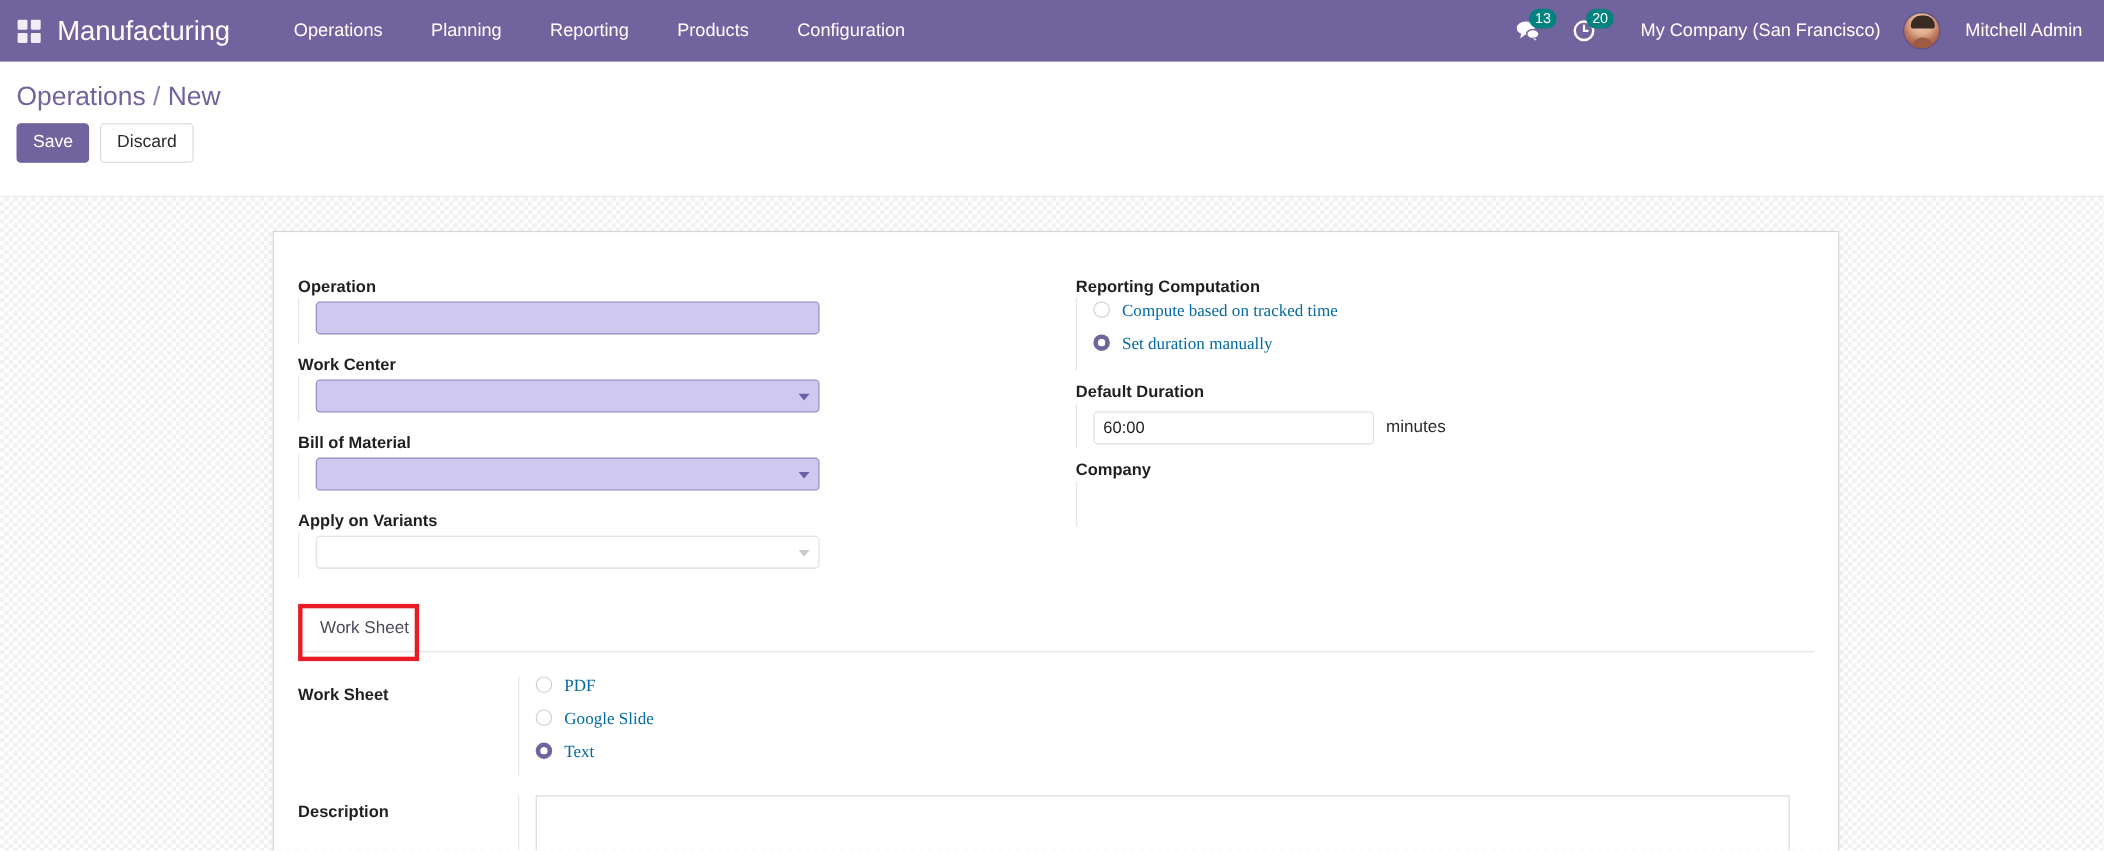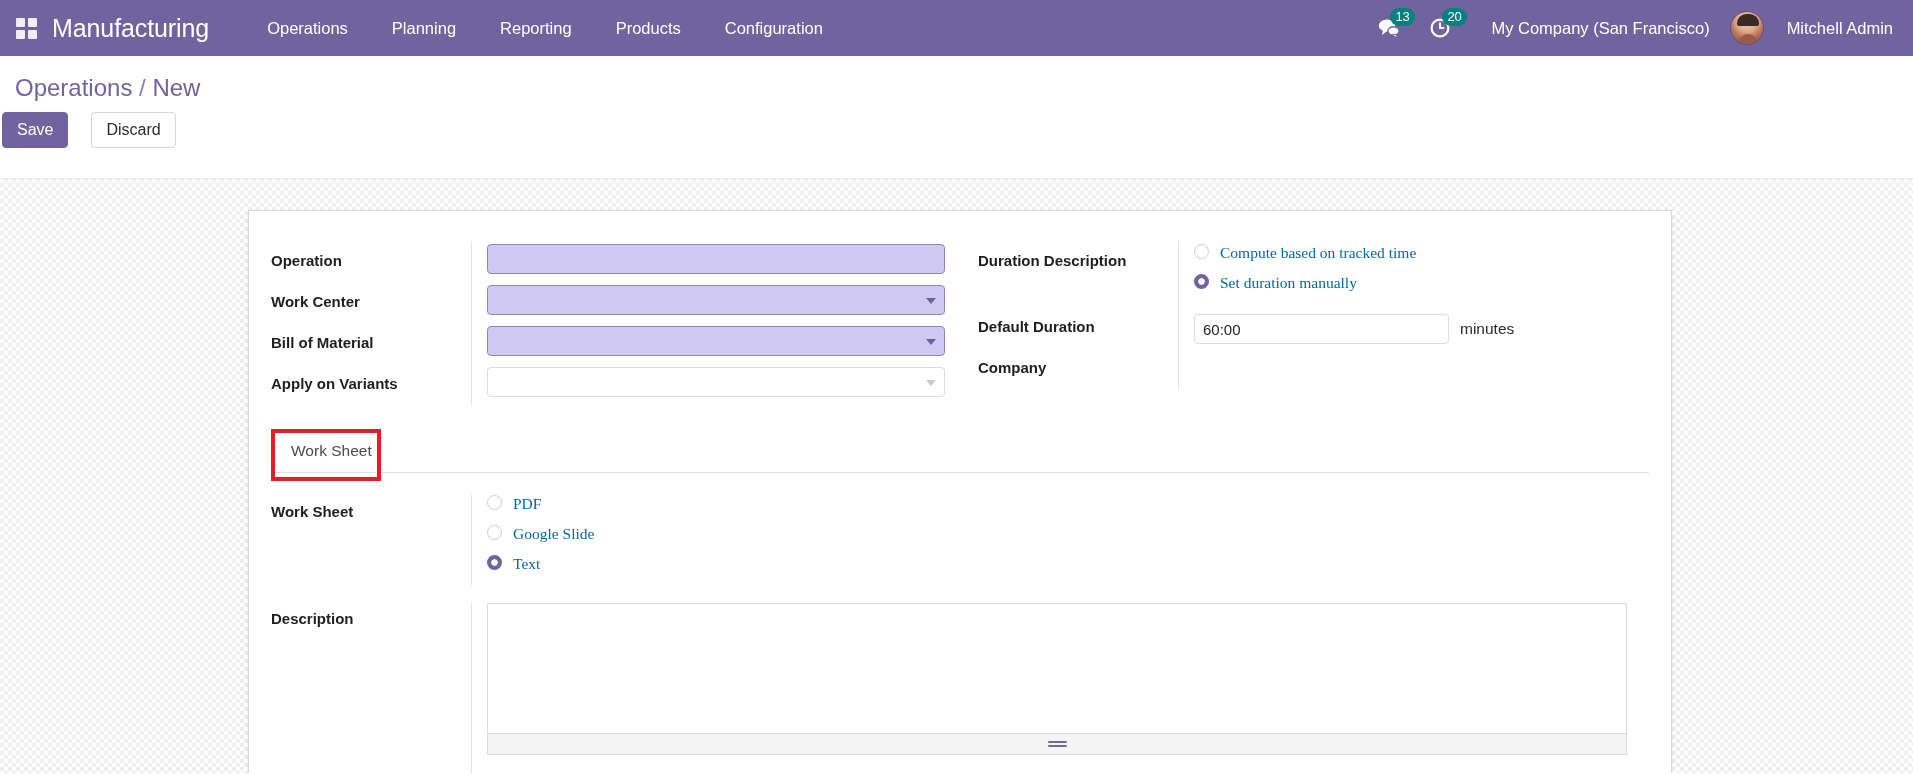--- a/index.html
+++ b/index.html
@@ -133,23 +133,23 @@
   }
   .breadcrumb {
     font-size: 24px;
     color: #71639e;
     padding: 8px 0 0 15px;
     font-weight: 400;
   }
   .breadcrumb .sep { color: #8a7eb5; }
   .breadcrumb .cur { color: #71639e; }
   .btn-row {
-    padding: 10px 0 0 2px;
-    display: flex;
-    gap: 23px;
+    padding: 10px 0 0 15px;
+    display: flex;
+    gap: 10px;
   }
   .btn {
     font-size: 16px;
     font-family: "Liberation Sans", sans-serif;
     border-radius: 4px;
     padding: 6px 14px;
     line-height: 22px;
     cursor: pointer;
     border: 1px solid transparent;
   }
@@ -194,20 +194,21 @@
     padding-bottom: 18px;
   }
   .col { width: 50%; }
   .col-left { padding-right: 20px; }
   .col-right { padding-left: 18px; }
 
   .frow {
     display: flex;
     align-items: flex-start;
     min-height: 41px;
+    flex-direction: column;
   }
   .flabel {
     width: 200px;
     flex: none;
     font-size: 15px;
     font-weight: bold;
     color: #1f1f1f;
     padding-top: 9px;
     line-height: 21px;
   }
@@ -493,21 +494,21 @@
               <span class="caret"></span>
             </div>
           </div>
         </div>
 
       </div>
 
       <div class="col col-right">
 
         <div class="frow">
-          <div class="flabel">Duration Description</div>
+          <div class="flabel">Reporting Computation</div>
           <div class="fvalue">
             <div class="radio-line">
               <span class="rdo"></span>
               <span>Compute based on tracked time</span>
             </div>
             <div class="radio-line">
               <span class="rdo on"></span>
               <span>Set duration manually</span>
             </div>
           </div>

